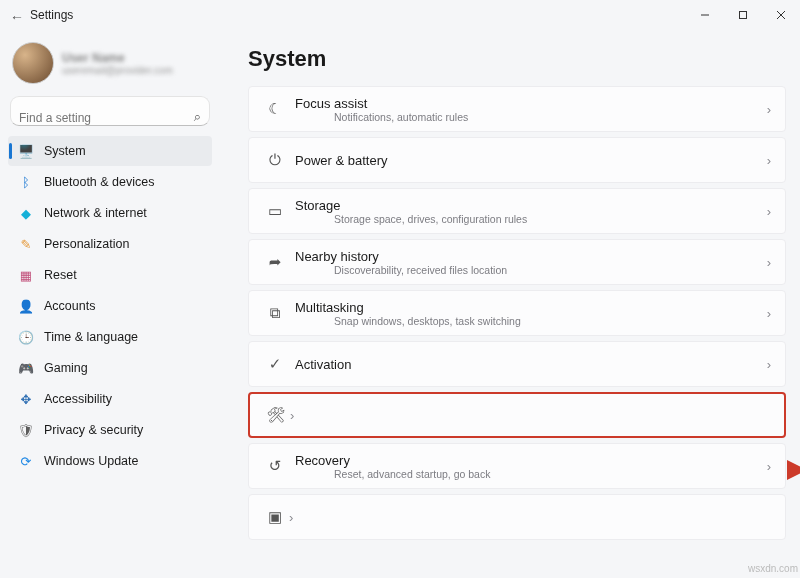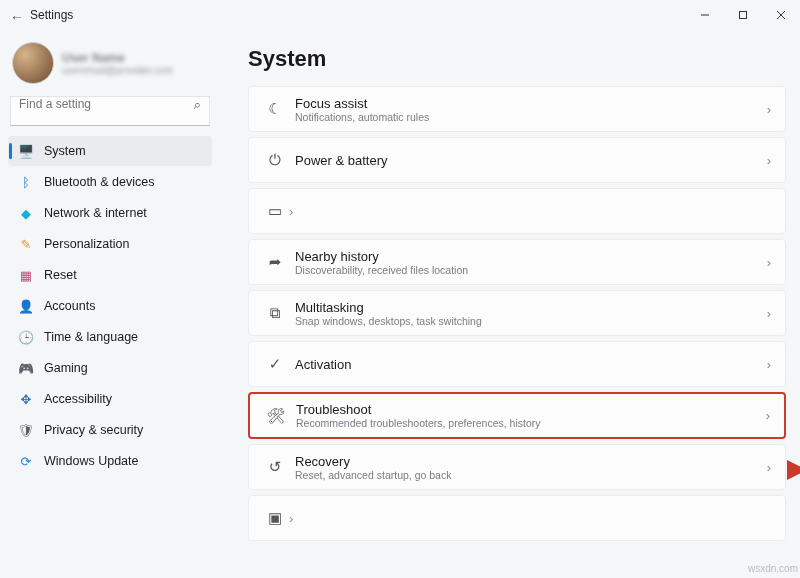--- a/index.html
+++ b/index.html
@@ -24,23 +24,23 @@
   .win-controls { margin-left:auto; display:flex; }
   .win-btn { width: 38px; height:30px; display:flex; align-items:center; justify-content:center; font-size:12px; color:#333;}
   .win-btn svg { width:10px; height:10px; }
   .layout { display:flex; height: calc(578px - 30px); }
   .sidebar { width: 220px; padding: 8px 8px 0 8px; display:flex; flex-direction:column; }
   .profile { display:flex; align-items:center; gap:8px; padding:4px 4px 10px 4px;}
   .avatar { width:42px; height:42px; border-radius:50%; background: radial-gradient(circle at 30% 30%, #d8b48a, #6b4a2e); border:1px solid #ccc;}
   .profile-text .name { font-size:12px; font-weight:600; color:#888; filter: blur(2px);}
   .profile-text .email { font-size:10px; color:#999; filter: blur(2px);}
   .search {
-    display:flex; align-items:flex-start;
+    display:flex; align-items:flex-end;
     background:#fdfdfd; border:1px solid #e4e4e4; border-bottom:1px solid #bfbfbf;
-    border-radius:0; height:30px; padding:0 8px; margin: 2px 2px 10px 2px;
+    border-radius:9px; height:30px; padding:0 8px; margin: 2px 2px 10px 2px;
   }
   .search input { border:none; outline:none; background:transparent; flex:1; font-size:12px; color:#555;}
   .search .icon { color:#555; font-size:13px;}
   .nav { display:flex; flex-direction:column; gap:1px; }
   .nav-item {
     display:flex; align-items:center; gap:10px;
     height:30px; padding:0 8px 0 10px; border-radius:4px;
     color:#1a1a1a; font-size:12.5px;
   }
   .nav-item.selected { background:#e9ebee; position:relative;}
@@ -54,21 +54,21 @@
   .cards { display:flex; flex-direction:column; gap:5px; }
   .card {
     background:#fcfcfd; border:1px solid #ececef; border-radius:4px;
     display:flex; align-items:center; padding: 8px 12px 8px 12px;
     min-height:46px;
   }
   .card.highlight { border:2px solid #cc3a2a; }
   .card .ci { width:28px; display:flex; justify-content:center; color:#555; font-size:15px;}
   .card .ct { flex:1; padding-left:6px;}
   .card .ct .t1 { font-size:13px; color:#1a1a1a;}
-  .card .ct .t2 { font-size:10.5px; color:#7c7c82;}
+  .card .ct .t2 { font-size:10.5px; color:#7c7c82;margin-left:39px;}
   .chev { color:#8a8a90; font-size:13px; padding-right:2px;}
   .arrow-annot {
     position:absolute; left:574px; top:430px; pointer-events:none;
   }
   .arrow-annot svg { overflow:visible; }
   .watermark { position:absolute; right:2px; bottom:4px; font-size:10px; color:#bbb;}
 </style>
 </head>
 <body>
 
@@ -169,20 +169,24 @@
         </div>
         <div class="card">
           <div class="ci">⏻</div>
           <div class="ct">
             <div class="t1">Power &amp; battery</div>
           </div>
           <div class="chev">›</div>
         </div>
         <div class="card">
           <div class="ci">▭</div>
+          <div class="ct">
+            <div class="t1">Storage</div>
+            <div class="t2">Storage space, drives, configuration rules</div>
+          </div>
           <div class="chev">›</div>
         </div>
         <div class="card">
           <div class="ci">➦</div>
           <div class="ct">
             <div class="t1">Nearby history</div>
             <div class="t2">Discoverability, received files location</div>
           </div>
           <div class="chev">›</div>
         </div>
@@ -196,24 +200,20 @@
         </div>
         <div class="card">
           <div class="ci">✓</div>
           <div class="ct">
             <div class="t1">Activation</div>
           </div>
           <div class="chev">›</div>
         </div>
         <div class="card highlight">
           <div class="ci">🛠</div>
-          <div class="ct">
-            <div class="t1">Troubleshoot</div>
-            <div class="t2">Recommended troubleshooters, preferences, history</div>
-          </div>
           <div class="chev">›</div>
         </div>
         <div class="card">
           <div class="ci">↺</div>
           <div class="ct">
             <div class="t1">Recovery</div>
             <div class="t2">Reset, advanced startup, go back</div>
           </div>
           <div class="chev">›</div>
         </div>

